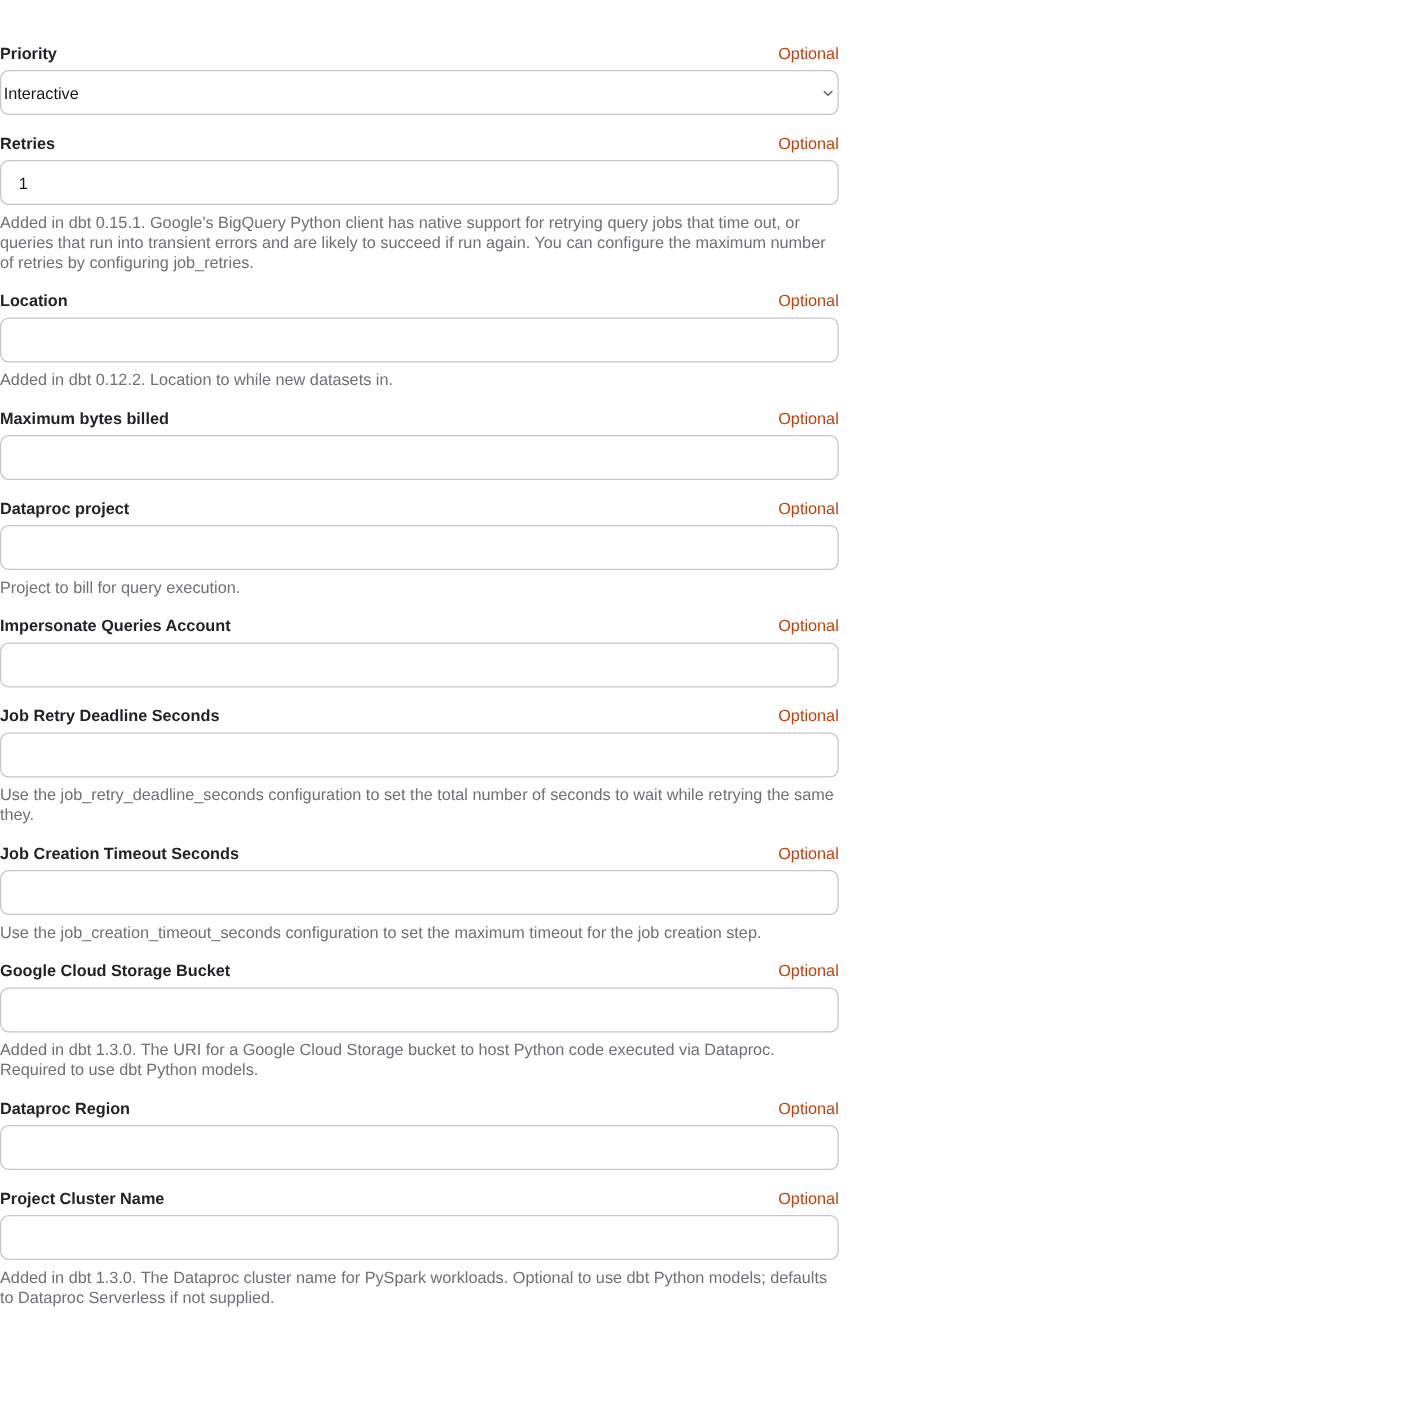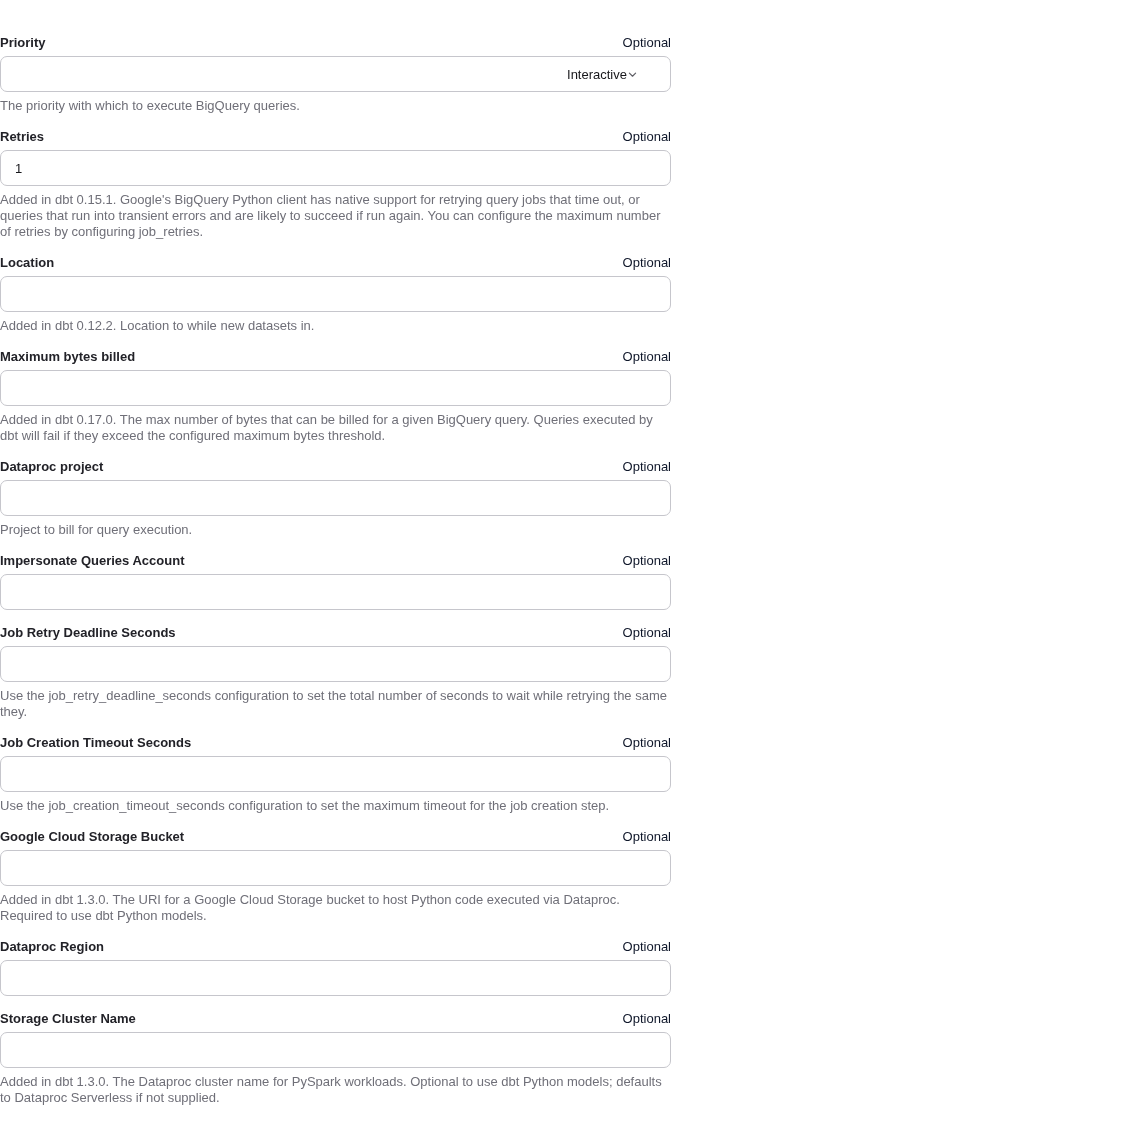--- a/index.html
+++ b/index.html
@@ -55,43 +55,43 @@
     margin-bottom: 5px;
   }
   .field-label {
     font-size: 13px;
     font-weight: 600;
     color: #222228;
     line-height: 16px;
   }
   .field-optional {
     font-size: 13px;
-    color: #0f172a;
+    color: #c2410c;
     line-height: 16px;
   }
   .field-input, .select-box {
     width: 100%;
     height: 36px;
     border: 1px solid #c6c6cc;
     border-radius: 7px;
     background: #ffffff;
     font-family: "Liberation Sans", "DejaVu Sans", sans-serif;
     font-size: 13px;
     color: #17171b;
   }
   .field-input {
     padding: 0 14px;
     outline: none;
     display: block;
   }
   .select-box {
     display: flex;
     align-items: center;
-    justify-content: flex-end;
-    padding: 0 32px;
+    justify-content: space-between;
+    padding: 0 2px;
     cursor: pointer;
     user-select: none;
   }
   .select-value { font-size: 13px; color: #17171b; }
   .select-chevron { display: inline-flex; color: #5f5f66; }
   .field-help {
     margin-top: 6px;
     font-size: 13px;
     line-height: 16px;
     color: #6f6f78;
@@ -110,21 +110,20 @@
     </div>
     <div class="select-box">
       <span class="select-value">Interactive</span>
       <span class="select-chevron">
         <svg width="11" height="11" viewBox="0 0 16 16" fill="none" stroke="currentColor" stroke-width="1.7" stroke-linecap="round" stroke-linejoin="round">
               <path d="M3.5 6l4.5 4.5L12.5 6"></path>
             </svg>
       </span>
     </div>
 
-    <p class="field-help">The priority with which to execute BigQuery queries.</p>
   </div>
 
   <div class="field">
     <div class="field-head">
       <label class="field-label">Retries</label>
       <span class="field-optional">Optional</span>
     </div>
 
     <input class="field-input" type="text" value="1" style="">
     <p class="field-help">Added in dbt 0.15.1. Google's BigQuery Python client has native support for retrying query jobs that time out, or queries that run into transient errors and are likely to succeed if run again. You can configure the maximum number of retries by configuring job_retries.</p>
@@ -140,21 +139,20 @@
     <p class="field-help">Added in dbt 0.12.2. Location to while new datasets in.</p>
   </div>
 
   <div class="field">
     <div class="field-head">
       <label class="field-label">Maximum bytes billed</label>
       <span class="field-optional">Optional</span>
     </div>
 
     <input class="field-input" type="text" value="" style="">
-    <p class="field-help">Added in dbt 0.17.0. The max number of bytes that can be billed for a given BigQuery query. Queries executed by dbt will fail if they exceed the configured maximum bytes threshold.</p>
   </div>
 
   <div class="field">
     <div class="field-head">
       <label class="field-label">Dataproc project</label>
       <span class="field-optional">Optional</span>
     </div>
 
     <input class="field-input" type="text" value="" style="">
     <p class="field-help">Project to bill for query execution.</p>
@@ -204,21 +202,21 @@
     <div class="field-head">
       <label class="field-label">Dataproc Region</label>
       <span class="field-optional">Optional</span>
     </div>
 
     <input class="field-input" type="text" value="" style="">
   </div>
 
   <div class="field">
     <div class="field-head">
-      <label class="field-label">Storage Cluster Name</label>
+      <label class="field-label">Project Cluster Name</label>
       <span class="field-optional">Optional</span>
     </div>
 
     <input class="field-input" type="text" value="" style="">
     <p class="field-help">Added in dbt 1.3.0. The Dataproc cluster name for PySpark workloads. Optional to use dbt Python models; defaults to Dataproc Serverless if not supplied.</p>
   </div>
 </main>
 </div>
 
 </body></html>

